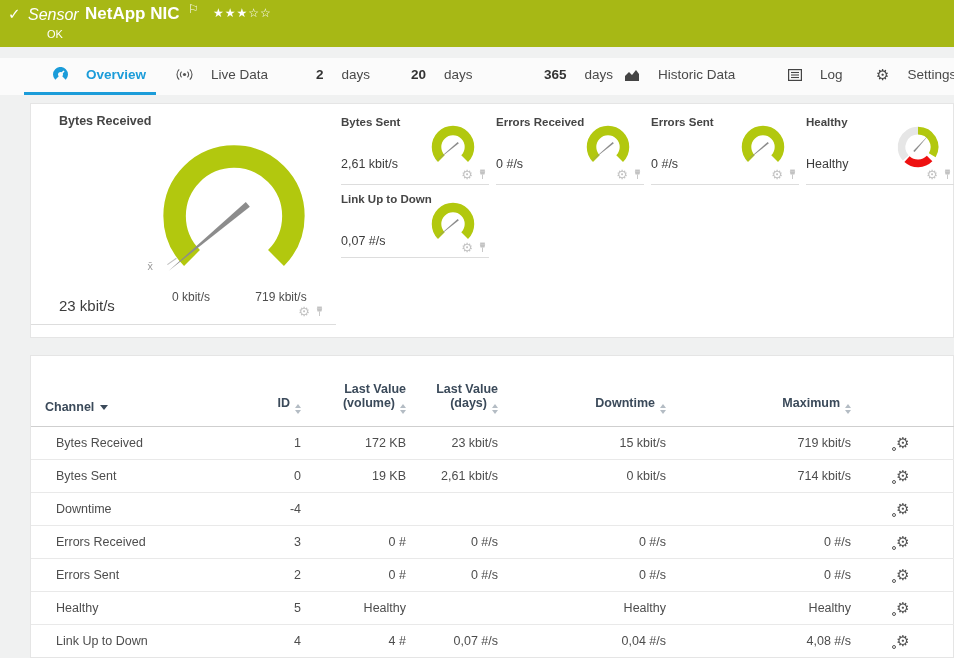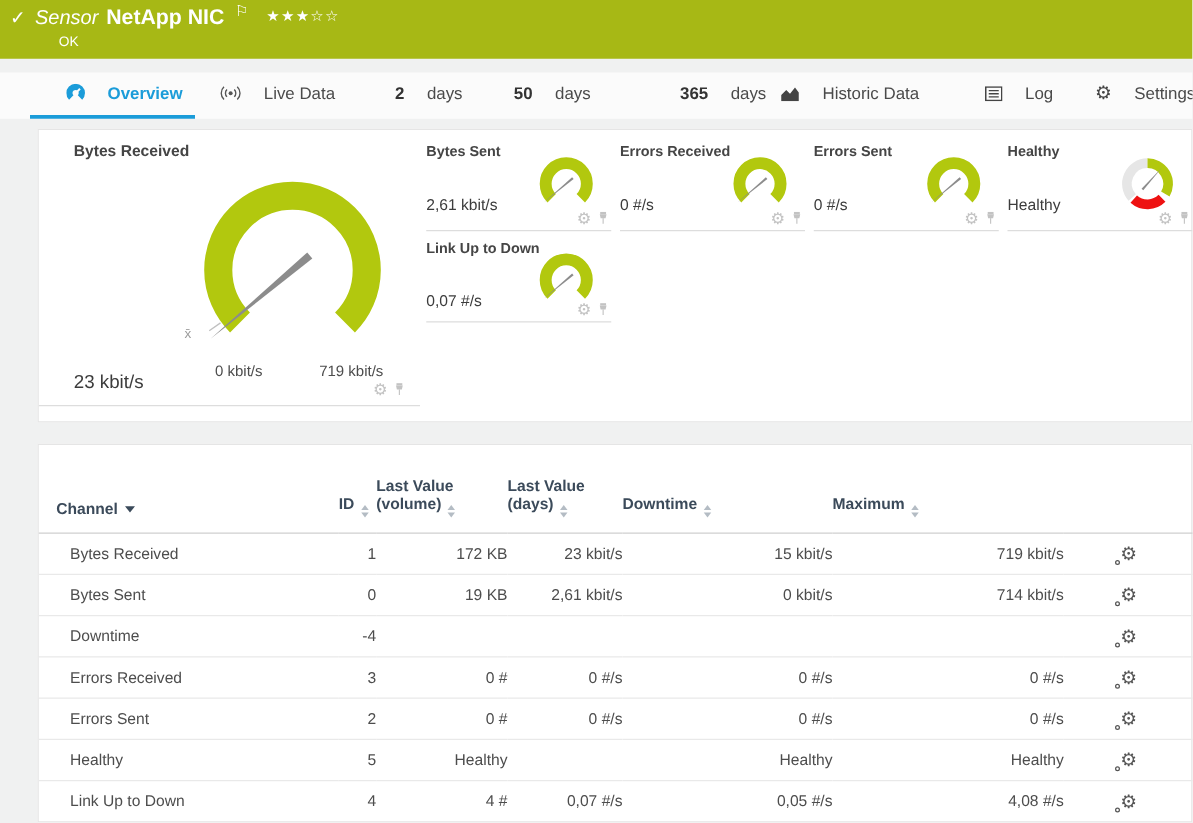--- a/index.html
+++ b/index.html
@@ -44,21 +44,21 @@
 
   
   .small-panel { position:absolute; width:148px; height:74px; border-bottom:1px solid #ddd; }
   .sp-title { position:absolute; left:0; top:5px; font-size:11.5px; font-weight:bold; color:#454545; }
   .sp-gauge { position:absolute; left:86px; top:10px; }
   .sp-value { position:absolute; left:0; top:46px; font-size:12.5px; color:#3c3c3c; }
   .small-panel .panel-icons { right:2px; bottom:3px; }
 
   
   table.channels { width:924px; border-collapse:collapse; table-layout:fixed; }
-  table.channels thead th { font-size:12.5px; font-weight:bold; color:#3b4a5a; padding:26px 0 12px 0; text-align:left; vertical-align:bottom; border-bottom:1px solid #cfcfcf; }
+  table.channels thead th { font-size:12.5px; font-weight:bold; color:#3b4a5a; padding:26px 0 12px 0; text-align:right; vertical-align:bottom; border-bottom:1px solid #cfcfcf; }
   table.channels thead th.col-channel { text-align:left; padding-left:14px; }
   table.channels td { font-size:12.5px; color:#4d4d4d; height:33px; text-align:right; border-top:1px solid #e9e9e9; }
   table.channels tr:first-child td { border-top:none; }
   table.channels td.cell-channel { text-align:left; padding-left:25px; }
   table.channels td.cell-gear { text-align:center; }
   .hdr-line { display:block; }
   .sort-arrows { display:inline-flex; flex-direction:column; gap:2px; margin-left:5px; vertical-align:-1px; }
   .tri-up { width:0; height:0; border-left:3.5px solid transparent; border-right:3.5px solid transparent; border-bottom:4px solid #b4bcc4; }
   .tri-down { width:0; height:0; border-left:3.5px solid transparent; border-right:3.5px solid transparent; border-top:4px solid #b4bcc4; }
   .tri-down.active { border-top-color:#3b4a5a; border-left-width:4px; border-right-width:4px; border-top-width:5px; margin-left:6px; display:inline-block; vertical-align:1px; }
@@ -93,21 +93,21 @@
       <path d="M 5.6 3.6 A 4 4 0 0 0 5.6 9.4 M 3.2 1.4 A 7 7 0 0 0 3.2 11.6" fill="none" stroke="#555" stroke-width="1.1"></path>
       <path d="M 11.4 3.6 A 4 4 0 0 1 11.4 9.4 M 13.8 1.4 A 7 7 0 0 1 13.8 11.6" fill="none" stroke="#555" stroke-width="1.1"></path>
     </svg>
     <span>Live Data</span>
   </div>
   <div class="tab" style="left:316px">
     <span class="num">2</span>
     <span>days</span>
   </div>
   <div class="tab" style="left:411px">
-    <span class="num">50</span>
+    <span class="num">20</span>
     <span>days</span>
   </div>
   <div class="tab" style="left:544px">
     <span class="num">365</span>
     <span>days</span>
   </div>
   <div class="tab" style="left:624px">
     <svg width="16" height="12" viewBox="0 0 16 12">
       <polygon points="1,12 1,7 5,3 8,6 12,1 15,5 15,12" fill="#444"></polygon>
     </svg>
@@ -344,19 +344,19 @@
         <td></td>
         <td>Healthy</td>
         <td>Healthy</td>
         <td class="cell-gear"><span class="row-gear"><span>⚙</span><span class="gear-dot"></span></span></td>
       </tr>
       <tr>
         <td class="cell-channel">Link Up to Down</td>
         <td>4</td>
         <td>4 #</td>
         <td>0,07 #/s</td>
-        <td>0,05 #/s</td>
+        <td>0,04 #/s</td>
         <td>4,08 #/s</td>
         <td class="cell-gear"><span class="row-gear"><span>⚙</span><span class="gear-dot"></span></span></td>
       </tr>
     </tbody>
   </table>
 </div>
 
 </body></html>

